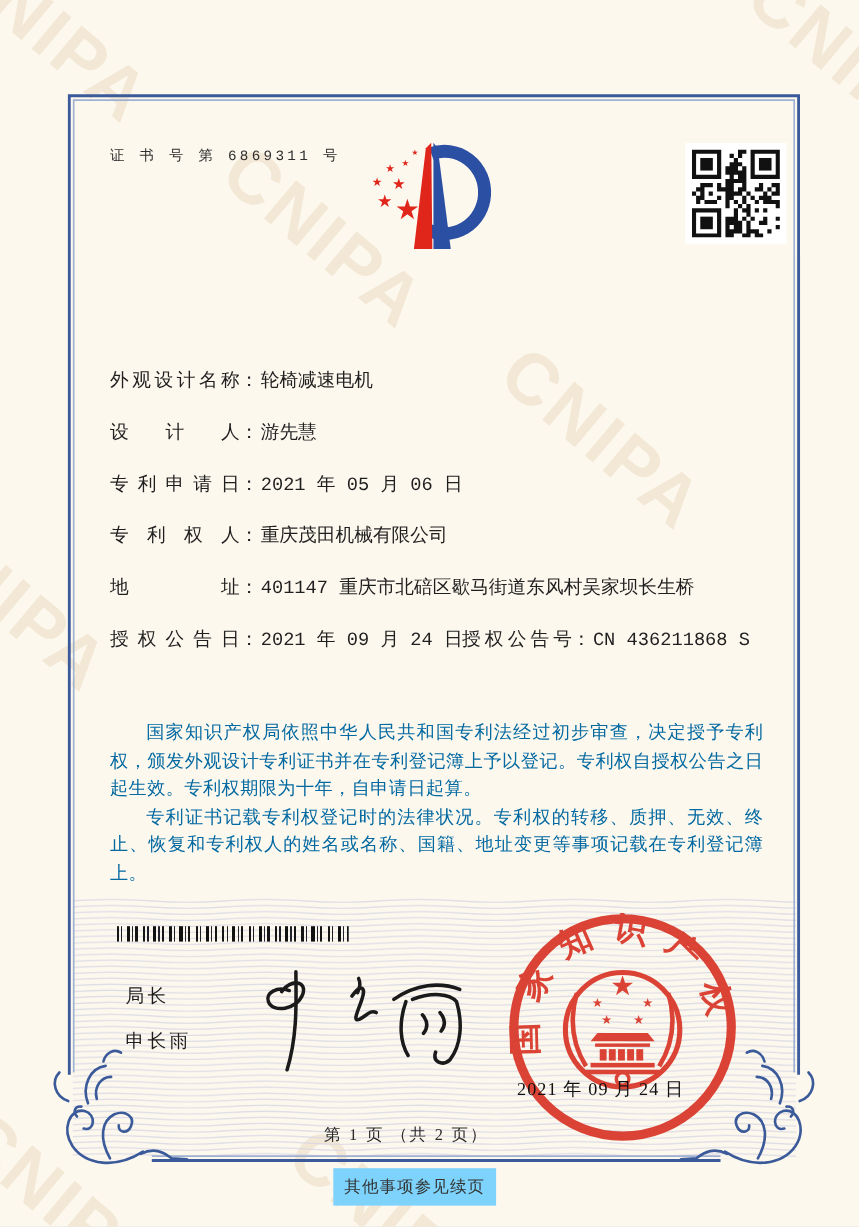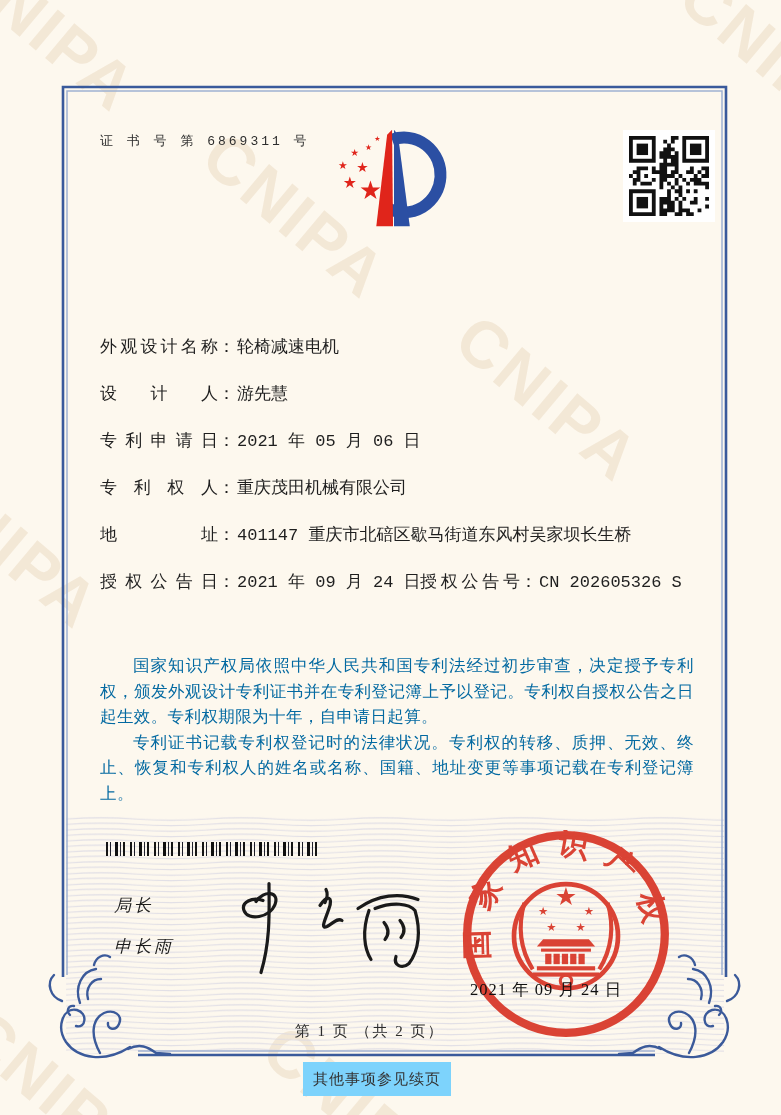--- a/index.html
+++ b/index.html
@@ -34,21 +34,21 @@
   .paras{position:absolute;left:100px;top:653px;width:594px;font-size:16.5px;line-height:25.5px;
          color:#0369a1;letter-spacing:.4px;text-align:justify;}
   .paras p{margin:0;text-indent:2em;}
   .barcode{position:absolute;left:106px;top:842px;width:211px;height:14px;
     background:repeating-linear-gradient(90deg,
       #151515 0 2px,transparent 2px 4px,#1d1d28 4px 5px,transparent 5px 9px,
       #101010 9px 12px,transparent 12px 14px,#23232e 14px 15px,transparent 15px 17px,
       #141414 17px 19px,transparent 19px 24px);}
   .signer{position:absolute;left:114px;top:894px;font-family:"Liberation Sans","DejaVu Sans",sans-serif;
           font-size:17px;color:#1c1c1c;letter-spacing:3px;}
-  .signer div{margin-bottom:18px;font-style:italic;}
+  .signer div{margin-bottom:18px;}
   .sig-svg{position:absolute;left:228px;top:876px;width:200px;height:108px;}
   .seal-svg{position:absolute;left:462px;top:830px;width:208px;height:208px;opacity:.95;
             mix-blend-mode:multiply;}
   .seal-date{position:absolute;left:470px;top:979px;width:200px;font-size:16.5px;color:#101010;
              letter-spacing:1px;white-space:nowrap;z-index:5;}
   .page-info{position:absolute;left:63px;top:1022px;width:613px;text-align:center;
              font-size:15px;letter-spacing:2px;color:#2b2b2b;}
   .cont-note{position:absolute;left:303px;top:1062px;width:148px;height:34px;background:#7dd3fc;
              display:flex;align-items:center;justify-content:center;font-size:15px;color:#333;
              letter-spacing:1px;z-index:4;}
@@ -140,21 +140,21 @@
         <span class="flabel">专利申请日</span><span>：</span><span class="fvalue">2021 年 05 月 06 日</span>
       </div>
       <div class="frow">
         <span class="flabel">专利权人</span><span>：</span><span class="fvalue">重庆茂田机械有限公司</span>
       </div>
       <div class="frow">
         <span class="flabel">地址</span><span>：</span><span class="fvalue">401147 重庆市北碚区歇马街道东风村吴家坝长生桥</span>
       </div>
       <div class="frow frow-split">
         <span class="fcol1"><span class="flabel">授权公告日</span><span>：</span><span class="fvalue">2021 年 09 月 24 日</span></span>
-        <span><span class="flabel2">授权公告号</span><span>：</span><span class="fvalue">CN 202605326 S</span></span>
+        <span><span class="flabel2">授权公告号</span><span>：</span><span class="fvalue">CN 436211868 S</span></span>
       </div>
     </div>
 
     <div class="paras">
       <p>国家知识产权局依照中华人民共和国专利法经过初步审查，决定授予专利权，颁发外观设计专利证书并在专利登记簿上予以登记。专利权自授权公告之日起生效。专利权期限为十年，自申请日起算。</p>
       <p>专利证书记载专利权登记时的法律状况。专利权的转移、质押、无效、终止、恢复和专利权人的姓名或名称、国籍、地址变更等事项记载在专利登记簿上。</p>
     </div>
 
     <div class="barcode"></div>
 

